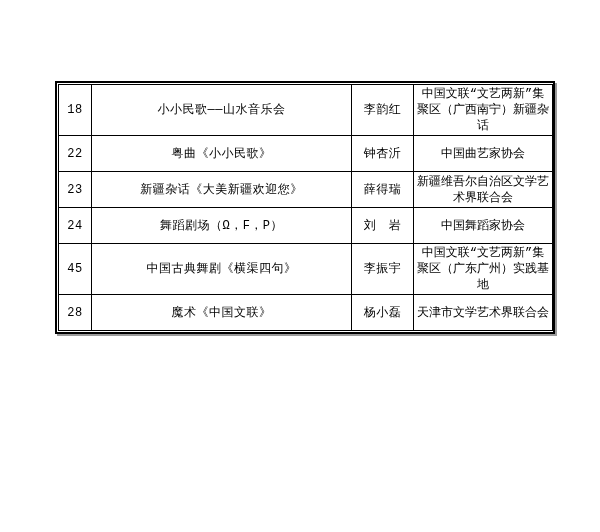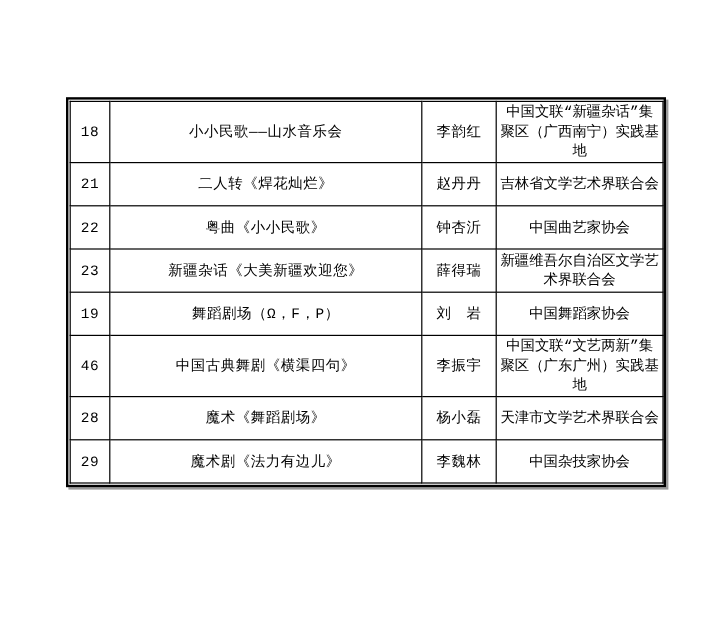--- a/index.html
+++ b/index.html
@@ -58,71 +58,59 @@
         <col style="width:33px">
         <col style="width:260px">
         <col style="width:62px">
         <col style="width:139px">
       </colgroup>
       <tbody id="tbody">
   <tr>
     <td class="c-no">18</td>
     <td class="c-title">小小民歌——山水音乐会</td>
     <td class="c-name">李韵红</td>
-    <td class="c-org">中国文联“新疆杂话”集聚区（广西南宁）实践基地</td>
+    <td class="c-org">中国文联“文艺两新”集聚区（广西南宁）新疆杂话</td>
   </tr>
 
 
 
-  <tr>
-    <td class="c-no">21</td>
-    <td class="c-title">二人转《焊花灿烂》</td>
-    <td class="c-name">赵丹丹</td>
-    <td class="c-org">吉林省文学艺术界联合会</td>
-  </tr>
 
   <tr>
     <td class="c-no">22</td>
     <td class="c-title">粤曲《小小民歌》</td>
     <td class="c-name">钟杏沂</td>
     <td class="c-org">中国曲艺家协会</td>
   </tr>
 
   <tr>
     <td class="c-no">23</td>
     <td class="c-title">新疆杂话《大美新疆欢迎您》</td>
     <td class="c-name">薛得瑞</td>
     <td class="c-org">新疆维吾尔自治区文学艺术界联合会</td>
   </tr>
 
   <tr>
-    <td class="c-no">19</td>
+    <td class="c-no">24</td>
     <td class="c-title">舞蹈剧场（Ω，F，P）</td>
     <td class="c-name">刘　岩</td>
     <td class="c-org">中国舞蹈家协会</td>
   </tr>
 
   <tr>
-    <td class="c-no">46</td>
+    <td class="c-no">45</td>
     <td class="c-title">中国古典舞剧《横渠四句》</td>
     <td class="c-name">李振宇</td>
     <td class="c-org">中国文联“文艺两新”集聚区（广东广州）实践基地</td>
   </tr>
 
 
 
   <tr>
     <td class="c-no">28</td>
-    <td class="c-title">魔术《舞蹈剧场》</td>
+    <td class="c-title">魔术《中国文联》</td>
     <td class="c-name">杨小磊</td>
     <td class="c-org">天津市文学艺术界联合会</td>
   </tr>
 
-  <tr>
-    <td class="c-no">29</td>
-    <td class="c-title">魔术剧《法力有边儿》</td>
-    <td class="c-name">李魏林</td>
-    <td class="c-org">中国杂技家协会</td>
-  </tr>
 </tbody>
     </table>
   </div>
 </div>
 
 </body></html>

